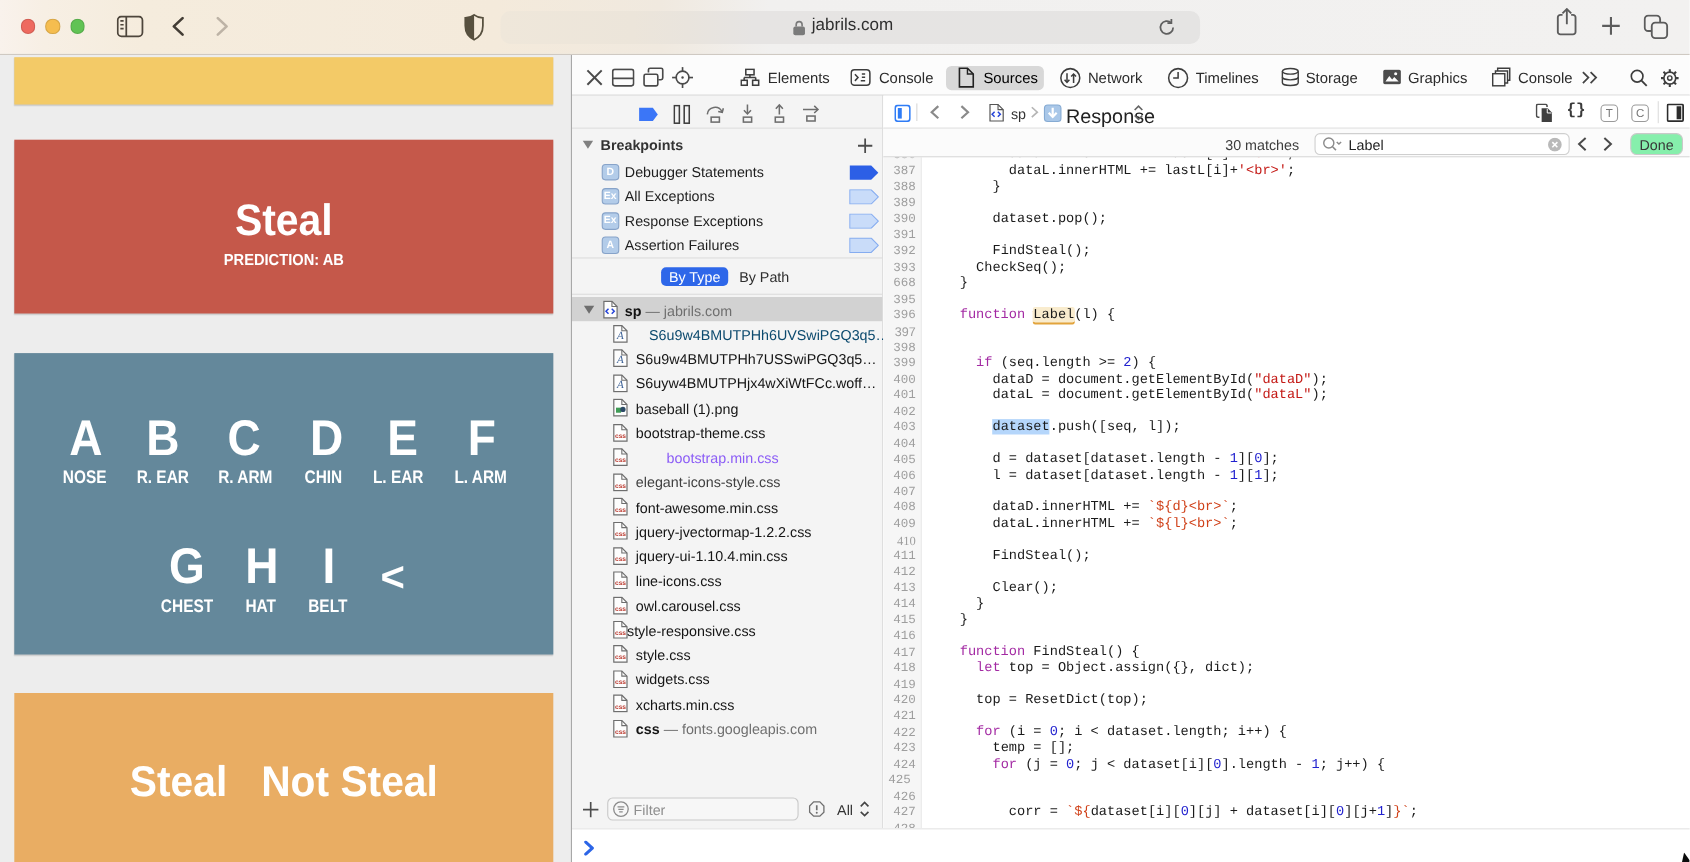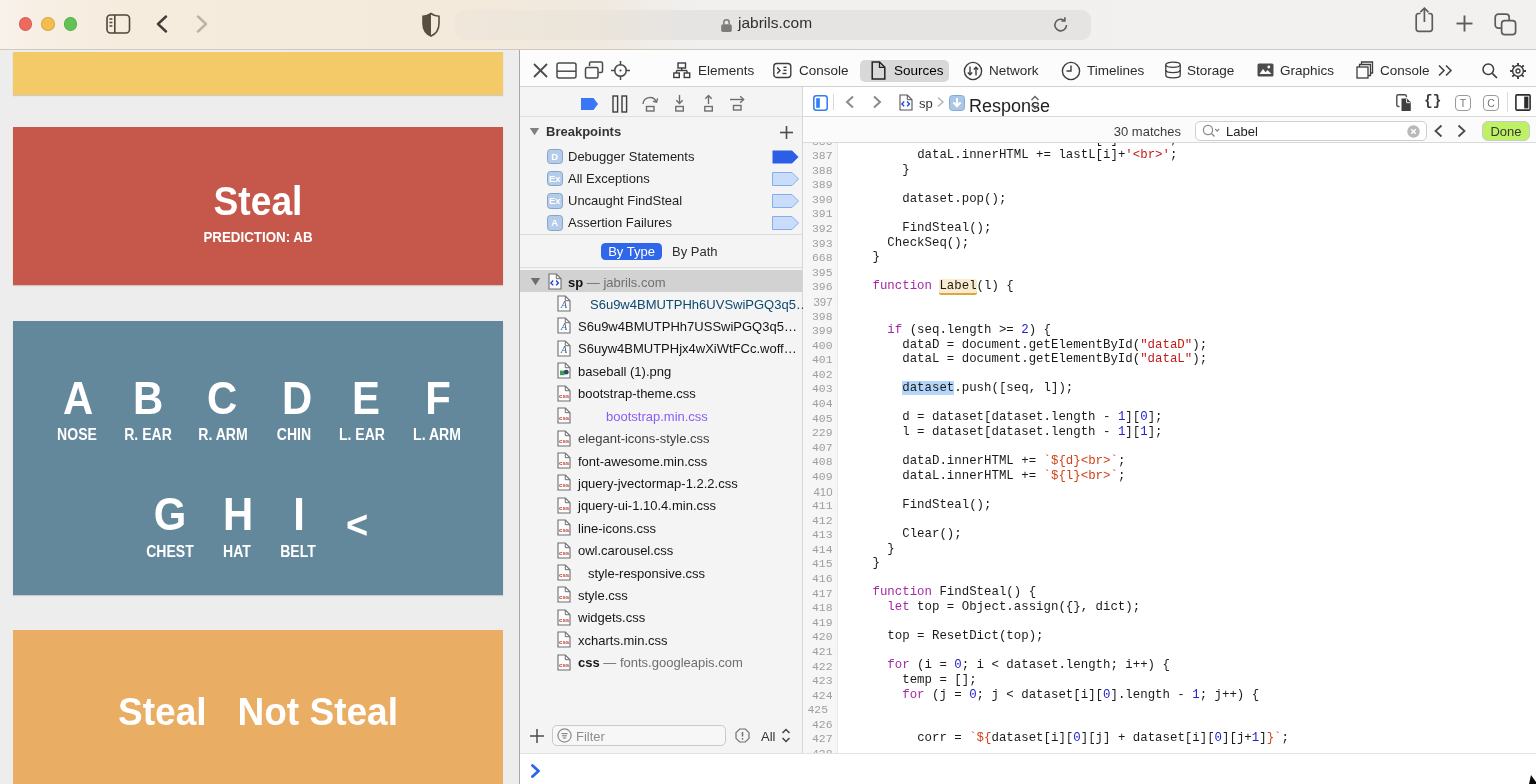--- a/index.html
+++ b/index.html
@@ -239,21 +239,21 @@
 <div class="a" style="left:568px;top:148.7px;font-size:13px;color:#1e1e1e">Debugger Statements</div>
 <svg class="a" style="left:772px;top:149.7px" width="27" height="14" viewBox="0 0 27 14">
     <path d="M0.5 0.5 h19.5 L26.5 7 l-6.5 6.5 H0.5 z" fill="#2c5fe6"></path>
   </svg>
 <div class="a" style="left:547px;top:170.7px;width:15.5px;height:15.5px;background:#b3cce9;border:1px solid #87a3c9;border-radius:3.5px;color:#fff;font-size:9.5px;font-weight:bold;text-align:center;line-height:14px">Ex</div>
 <div class="a" style="left:568px;top:170.5px;font-size:13px;color:#1e1e1e">All Exceptions</div>
 <svg class="a" style="left:772px;top:171.5px" width="27" height="14" viewBox="0 0 27 14">
     <path d="M0.5 0.5 h19.5 L26.5 7 l-6.5 6.5 H0.5 z" fill="#c9dcf9" stroke="#85acf0" stroke-width="1"></path>
   </svg>
 <div class="a" style="left:547px;top:193.2px;width:15.5px;height:15.5px;background:#b3cce9;border:1px solid #87a3c9;border-radius:3.5px;color:#fff;font-size:9.5px;font-weight:bold;text-align:center;line-height:14px">Ex</div>
-<div class="a" style="left:568px;top:193px;font-size:13px;color:#1e1e1e">Uncaught FindSteal</div>
+<div class="a" style="left:568px;top:193px;font-size:13px;color:#1e1e1e">Response Exceptions</div>
 <svg class="a" style="left:772px;top:194px" width="27" height="14" viewBox="0 0 27 14">
     <path d="M0.5 0.5 h19.5 L26.5 7 l-6.5 6.5 H0.5 z" fill="#c9dcf9" stroke="#85acf0" stroke-width="1"></path>
   </svg>
 <div class="a" style="left:547px;top:215.2px;width:15.5px;height:15.5px;background:#b3cce9;border:1px solid #87a3c9;border-radius:3.5px;color:#fff;font-size:9.5px;font-weight:bold;text-align:center;line-height:14px">A</div>
 <div class="a" style="left:568px;top:215px;font-size:13px;color:#1e1e1e">Assertion Failures</div>
 <svg class="a" style="left:772px;top:216px" width="27" height="14" viewBox="0 0 27 14">
     <path d="M0.5 0.5 h19.5 L26.5 7 l-6.5 6.5 H0.5 z" fill="#c9dcf9" stroke="#85acf0" stroke-width="1"></path>
   </svg>
 
 <div class="a" style="left:520px;top:234px;width:282px;height:1px;background:#dcdcdc"></div>
@@ -342,21 +342,21 @@
     <path d="M1 1 h7.3 L13 5.7 V16 H1 z" fill="#fdfdfd" stroke="#6e6e6e" stroke-width="1.1"></path>
     <path d="M8.3 1 V5.7 H13" fill="none" stroke="#6e6e6e" stroke-width="1"></path>
     <text x="2" y="13.2" font-family="Liberation Sans" font-size="6.1" font-weight="bold" fill="#b83227">css</text>
   </svg>
 <div class="a" style="left:578px;top:543.22px;font-size:13px;color:#151515">owl.carousel.css</div>
 <svg class="a" style="left:557px;top:564.0400000000001px" width="14" height="17" viewBox="0 0 14 17">
     <path d="M1 1 h7.3 L13 5.7 V16 H1 z" fill="#fdfdfd" stroke="#6e6e6e" stroke-width="1.1"></path>
     <path d="M8.3 1 V5.7 H13" fill="none" stroke="#6e6e6e" stroke-width="1"></path>
     <text x="2" y="13.2" font-family="Liberation Sans" font-size="6.1" font-weight="bold" fill="#b83227">css</text>
   </svg>
-<div class="a" style="left:588px;top:565.6400000000001px;font-size:13px;color:#151515">style-responsive.css</div>
+<div class="a" style="left:570px;top:565.6400000000001px;font-size:13px;color:#151515">style-responsive.css</div>
 <svg class="a" style="left:557px;top:586.46px" width="14" height="17" viewBox="0 0 14 17">
     <path d="M1 1 h7.3 L13 5.7 V16 H1 z" fill="#fdfdfd" stroke="#6e6e6e" stroke-width="1.1"></path>
     <path d="M8.3 1 V5.7 H13" fill="none" stroke="#6e6e6e" stroke-width="1"></path>
     <text x="2" y="13.2" font-family="Liberation Sans" font-size="6.1" font-weight="bold" fill="#b83227">css</text>
   </svg>
 <div class="a" style="left:578px;top:588.0600000000001px;font-size:13px;color:#151515">style.css</div>
 <svg class="a" style="left:557px;top:608.88px" width="14" height="17" viewBox="0 0 14 17">
     <path d="M1 1 h7.3 L13 5.7 V16 H1 z" fill="#fdfdfd" stroke="#6e6e6e" stroke-width="1.1"></path>
     <path d="M8.3 1 V5.7 H13" fill="none" stroke="#6e6e6e" stroke-width="1"></path>
     <text x="2" y="13.2" font-family="Liberation Sans" font-size="6.1" font-weight="bold" fill="#b83227">css</text>
@@ -426,28 +426,28 @@
 <div class="a" style="left:0;top:251.68px;width:29.5px;height:14.583px;text-align:right;font-family:'Liberation Mono',monospace;font-size:11.4px;line-height:14.583px;color:#9e9e9e">400</div>
 <pre class="a" style="left:99.24px;top:250.58px;height:14.583px;font-size:12.4px;line-height:14.583px;color:#1a1a1a">dataD = document.getElementById(<span class="st">"dataD"</span>);</pre>
 <div class="a" style="left:0;top:266.26px;width:29.5px;height:14.583px;text-align:right;font-family:'Liberation Mono',monospace;font-size:11.4px;line-height:14.583px;color:#9e9e9e">401</div>
 <pre class="a" style="left:99.24px;top:265.16px;height:14.583px;font-size:12.4px;line-height:14.583px;color:#1a1a1a">dataL = document.getElementById(<span class="st">"dataL"</span>);</pre>
 <div class="a" style="left:0;top:280.85px;width:29.5px;height:14.583px;text-align:right;font-family:'Liberation Mono',monospace;font-size:11.4px;line-height:14.583px;color:#9e9e9e">402</div>
 <div class="a" style="left:0;top:295.43px;width:29.5px;height:14.583px;text-align:right;font-family:'Liberation Mono',monospace;font-size:11.4px;line-height:14.583px;color:#9e9e9e">403</div>
 <pre class="a" style="left:99.24px;top:294.33px;height:14.583px;font-size:12.4px;line-height:14.583px;color:#1a1a1a"><span class="sel">dataset</span>.push([seq, l]);</pre>
 <div class="a" style="left:0;top:310.01px;width:29.5px;height:14.583px;text-align:right;font-family:'Liberation Mono',monospace;font-size:11.4px;line-height:14.583px;color:#9e9e9e">404</div>
 <div class="a" style="left:0;top:324.59px;width:29.5px;height:14.583px;text-align:right;font-family:'Liberation Mono',monospace;font-size:11.4px;line-height:14.583px;color:#9e9e9e">405</div>
 <pre class="a" style="left:99.24px;top:323.49px;height:14.583px;font-size:12.4px;line-height:14.583px;color:#1a1a1a">d = dataset[dataset.length - <span class="nu">1</span>][<span class="nu">0</span>];</pre>
-<div class="a" style="left:0;top:339.18px;width:29.5px;height:14.583px;text-align:right;font-family:'Liberation Mono',monospace;font-size:11.4px;line-height:14.583px;color:#9e9e9e">229</div>
+<div class="a" style="left:0;top:339.18px;width:29.5px;height:14.583px;text-align:right;font-family:'Liberation Mono',monospace;font-size:11.4px;line-height:14.583px;color:#9e9e9e">406</div>
 <pre class="a" style="left:99.24px;top:338.08px;height:14.583px;font-size:12.4px;line-height:14.583px;color:#1a1a1a">l = dataset[dataset.length - <span class="nu">1</span>][<span class="nu">1</span>];</pre>
 <div class="a" style="left:0;top:353.76px;width:29.5px;height:14.583px;text-align:right;font-family:'Liberation Mono',monospace;font-size:11.4px;line-height:14.583px;color:#9e9e9e">407</div>
 <div class="a" style="left:0;top:368.34px;width:29.5px;height:14.583px;text-align:right;font-family:'Liberation Mono',monospace;font-size:11.4px;line-height:14.583px;color:#9e9e9e">408</div>
 <pre class="a" style="left:99.24px;top:367.24px;height:14.583px;font-size:12.4px;line-height:14.583px;color:#1a1a1a">dataD.innerHTML += <span class="tp">`${d}&lt;br&gt;`</span>;</pre>
 <div class="a" style="left:0;top:382.93px;width:29.5px;height:14.583px;text-align:right;font-family:'Liberation Mono',monospace;font-size:11.4px;line-height:14.583px;color:#9e9e9e">409</div>
 <pre class="a" style="left:99.24px;top:381.83px;height:14.583px;font-size:12.4px;line-height:14.583px;color:#1a1a1a">dataL.innerHTML += <span class="tp">`${l}&lt;br&gt;`</span>;</pre>
-<div class="a" style="left:0;top:397.51px;width:29.5px;height:14.583px;text-align:right;font-family:Liberation Sans, sans-serif;font-size:11.4px;line-height:14.583px;color:#9e9e9e">410</div>
+<div class="a" style="left:0;top:397.51px;width:29.5px;height:14.583px;text-align:right;font-family:Liberation Serif, serif;font-size:11.4px;line-height:14.583px;color:#9e9e9e">410</div>
 <div class="a" style="left:0;top:412.09px;width:29.5px;height:14.583px;text-align:right;font-family:'Liberation Mono',monospace;font-size:11.4px;line-height:14.583px;color:#9e9e9e">411</div>
 <pre class="a" style="left:99.24px;top:410.99px;height:14.583px;font-size:12.4px;line-height:14.583px;color:#1a1a1a">FindSteal();</pre>
 <div class="a" style="left:0;top:426.68px;width:29.5px;height:14.583px;text-align:right;font-family:'Liberation Mono',monospace;font-size:11.4px;line-height:14.583px;color:#9e9e9e">412</div>
 <div class="a" style="left:0;top:441.26px;width:29.5px;height:14.583px;text-align:right;font-family:'Liberation Mono',monospace;font-size:11.4px;line-height:14.583px;color:#9e9e9e">413</div>
 <pre class="a" style="left:99.24px;top:440.16px;height:14.583px;font-size:12.4px;line-height:14.583px;color:#1a1a1a">Clear();</pre>
 <div class="a" style="left:0;top:455.84px;width:29.5px;height:14.583px;text-align:right;font-family:'Liberation Mono',monospace;font-size:11.4px;line-height:14.583px;color:#9e9e9e">414</div>
 <pre class="a" style="left:84.36px;top:454.74px;height:14.583px;font-size:12.4px;line-height:14.583px;color:#1a1a1a">}</pre>
 <div class="a" style="left:0;top:470.42px;width:29.5px;height:14.583px;text-align:right;font-family:'Liberation Mono',monospace;font-size:11.4px;line-height:14.583px;color:#9e9e9e">415</div>
 <pre class="a" style="left:69.48px;top:469.32px;height:14.583px;font-size:12.4px;line-height:14.583px;color:#1a1a1a">}</pre>
 <div class="a" style="left:0;top:485.01px;width:29.5px;height:14.583px;text-align:right;font-family:'Liberation Mono',monospace;font-size:11.4px;line-height:14.583px;color:#9e9e9e">416</div>
@@ -532,20 +532,20 @@
  <circle cx="6.5" cy="6.5" r="6.2" fill="#b9b9b9"></circle>
  <line x1="4.2" y1="4.2" x2="8.8" y2="8.8" stroke="#fff" stroke-width="1.4"></line>
  <line x1="8.8" y1="4.2" x2="4.2" y2="8.8" stroke="#fff" stroke-width="1.4"></line>
 </svg>
 <svg class="a" style="left:1433px;top:124px" width="11" height="14" viewBox="0 0 11 14">
  <polyline points="8.5,1.5 2.5,7 8.5,12.5" fill="none" stroke="#4a4a4a" stroke-width="1.8"></polyline>
 </svg>
 <svg class="a" style="left:1456px;top:124px" width="11" height="14" viewBox="0 0 11 14">
  <polyline points="2.5,1.5 8.5,7 2.5,12.5" fill="none" stroke="#4a4a4a" stroke-width="1.8"></polyline>
 </svg>
-<div class="a" style="left:1482px;top:120.5px;width:48px;height:20.5px;background:#bef264;border:1px solid #c9c9c9;border-radius:6px;font-size:13px;color:#383838;text-align:center;line-height:19px">Done</div>
+<div class="a" style="left:1482px;top:120.5px;width:48px;height:20.5px;background:#86efac;border:1px solid #c9c9c9;border-radius:6px;font-size:13px;color:#383838;text-align:center;line-height:19px">Done</div>
 
 <div class="a" style="left:520px;top:753px;width:1016px;height:31px;background:#fff;border-top:1px solid #e3e3e3"></div>
 <svg class="a" style="left:530px;top:764px" width="11" height="14" viewBox="0 0 11 14">
  <polyline points="2.5,1.5 8.5,7 2.5,12.5" fill="none" stroke="#2c65e7" stroke-width="2.8" stroke-linejoin="round" stroke-linecap="round"></polyline>
 </svg>
 <svg class="a" style="left:1529px;top:775px" width="7" height="9" viewBox="0 0 7 9">
  <path d="M2 0 L7 7 V9 H0 z" fill="#0a0a0a"></path>
 </svg>
 </body></html>

